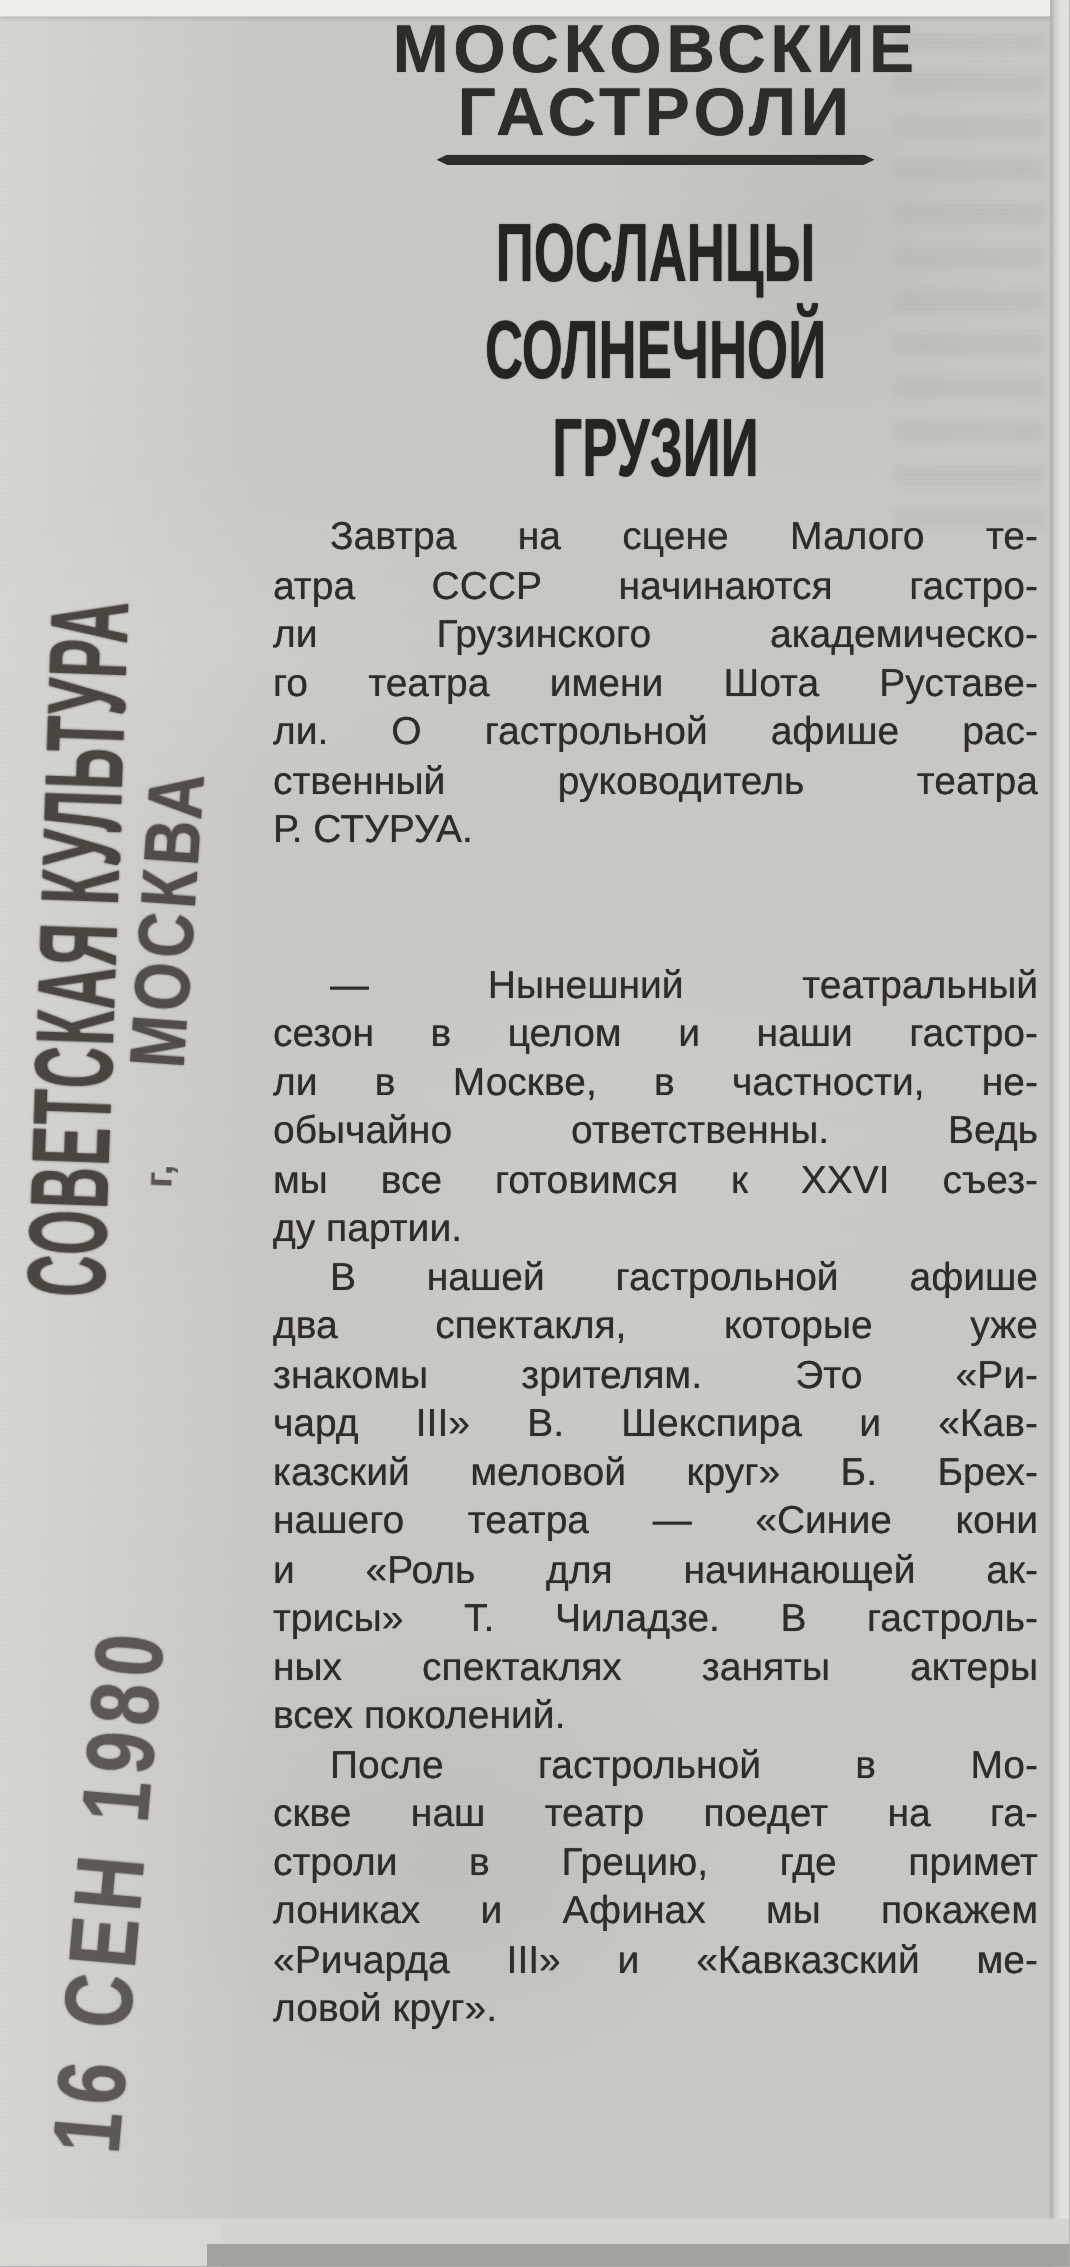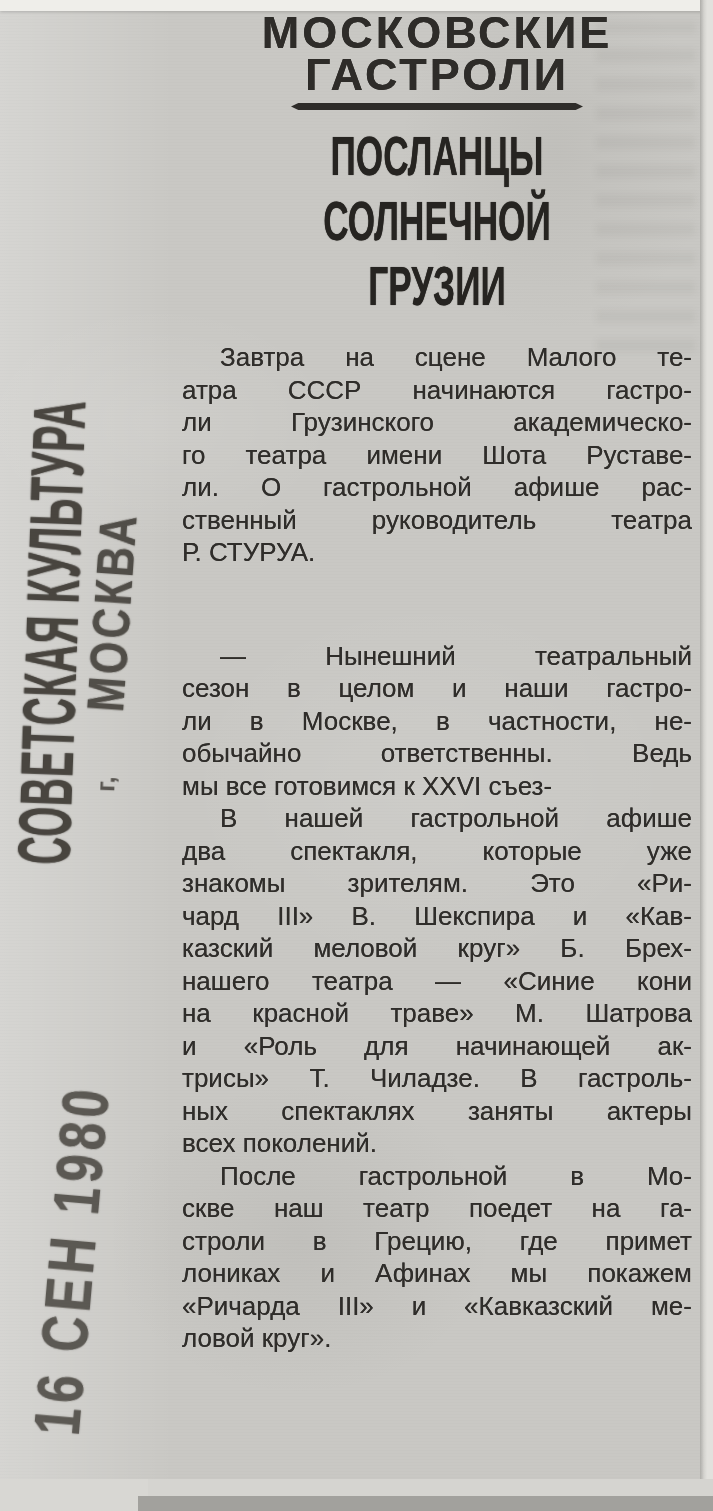--- a/index.html
+++ b/index.html
@@ -26,21 +26,21 @@
   .ghost{position:absolute;left:596px;top:22px;width:100px;height:330px;opacity:.55;
     background:repeating-linear-gradient(0deg, rgba(88,86,82,.12) 0 13px, rgba(0,0,0,0) 13px 29px);
     filter:blur(3px);}
   
   .kicker{position:absolute;left:182px;top:12px;width:510px;text-align:center;}
   .kicker .kline{font-size:45px;font-weight:700;line-height:42px;letter-spacing:3px;
     color:#2e2c29;text-shadow:0 0 .6px #2e2c29;}
   .kicker-rule{width:292px;height:7px;margin:7px auto 0;background:#2e2c29;
     clip-path:polygon(0 50%, 2.5% 0, 97.5% 0, 100% 50%, 97.5% 100%, 2.5% 100%);}
   
-  .headline{position:absolute;left:182px;top:124px;width:510px;margin:0;text-align:center;}
+  .headline{position:absolute;left:182px;top:136px;width:510px;margin:0;text-align:center;}
   .headline .hline{display:block;font-size:55px;font-weight:800;line-height:65px;
     transform:scaleX(.64);transform-origin:center;white-space:nowrap;
     color:#262421;text-shadow:0 0 1px #262421;}
   
   .article-body{position:absolute;left:182px;top:341px;width:510px;
     font-size:26px;font-weight:400;line-height:32.5px;
     color:#2f2d2a;text-shadow:0 0 .5px rgba(47,45,42,.85);}
   .para{margin:0;}
   .para:nth-child(2){margin-top:71px;}
   .line{text-align:justify;text-align-last:justify;white-space:normal;}
@@ -91,29 +91,29 @@
         <div class="line">ли. О гастрольной афише рас-</div>
         <div class="line">ственный руководитель театра</div>
         <div class="line">Р. СТУРУА.</div>
       </div>
       <div class="para">
         <div class="line">— Нынешний театральный</div>
         <div class="line">сезон в целом и наши гастро-</div>
         <div class="line">ли в Москве, в частности, не-</div>
         <div class="line">обычайно ответственны. Ведь</div>
         <div class="line">мы все готовимся к XXVI съез-</div>
+        <div class="line">ду партии.</div>
       </div>
       <div class="para">
         <div class="line">В нашей гастрольной афише</div>
         <div class="line">два спектакля, которые уже</div>
         <div class="line">знакомы зрителям. Это «Ри-</div>
         <div class="line">чард III» В. Шекспира и «Кав-</div>
         <div class="line">казский меловой круг» Б. Брех-</div>
         <div class="line">нашего театра — «Синие кони</div>
-        <div class="line">на красной траве» М. Шатрова</div>
         <div class="line">и «Роль для начинающей ак-</div>
         <div class="line">трисы» Т. Чиладзе. В гастроль-</div>
         <div class="line">ных спектаклях заняты актеры</div>
         <div class="line">всех поколений.</div>
       </div>
       <div class="para">
         <div class="line">После гастрольной в Мо-</div>
         <div class="line">скве наш театр поедет на га-</div>
         <div class="line">строли в Грецию, где примет</div>
         <div class="line">лониках и Афинах мы покажем</div>

